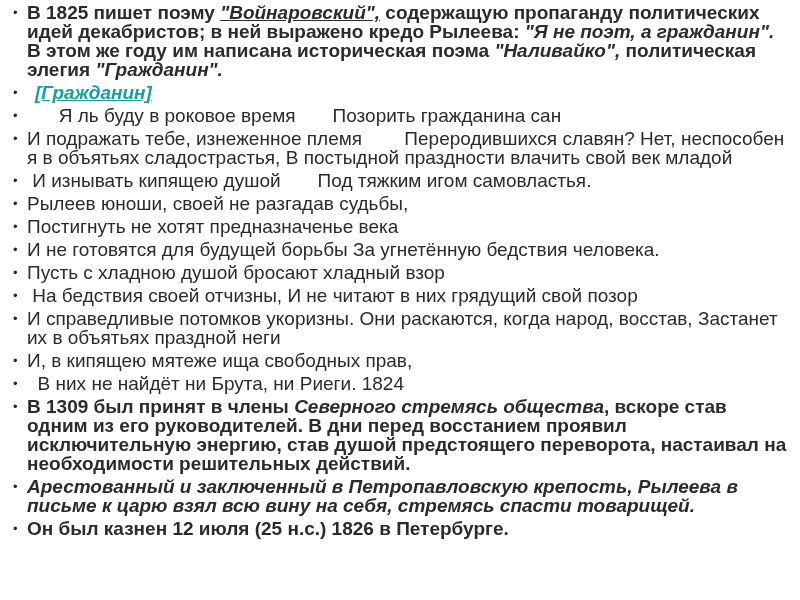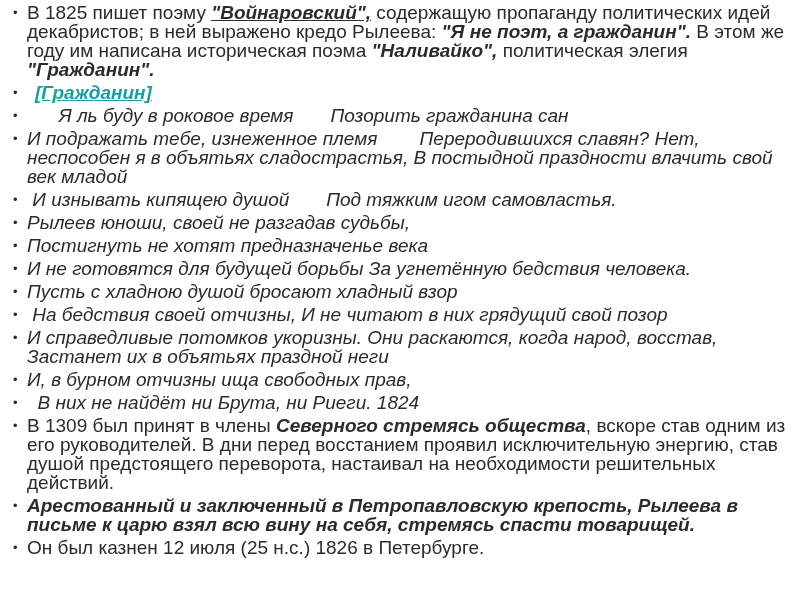--- a/index.html
+++ b/index.html
@@ -38,26 +38,25 @@
     width: 14px;
     font-size: 13px;
     line-height: 19px;
     color: #2b2b2f;
   }
   .text {
     flex: 1 1 auto;
     min-width: 0;
   }
   .seg-regular {
-    font-weight: normal;
+    font-weight: bold;
     font-style: normal;
     margin-top: 12px;
   }
   .seg-italic {
-    font-style: italic;
     text-align: center;
   }
   .seg-bold-italic {
     font-weight: bold;
     font-style: italic;
   }
   .seg-bold-italic-underline {
     font-weight: bold;
     font-style: italic;
     text-decoration: underline;
@@ -114,21 +113,21 @@
       <li class="bullet-item">
         <span class="dot">•</span>
         <span class="text"><span class="seg-italic">&nbsp;На бедствия своей отчизны, И не читают в них грядущий свой позор</span></span>
       </li>
       <li class="bullet-item">
         <span class="dot">•</span>
         <span class="text"><span class="seg-italic">И справедливые потомков укоризны. Они раскаются, когда народ, восстав, Застанет их в объятьях праздной неги</span></span>
       </li>
       <li class="bullet-item">
         <span class="dot">•</span>
-        <span class="text"><span class="seg-italic">И, в бурном отчизны ища свободных прав,</span></span>
+        <span class="text"><span class="seg-italic">И, в кипящею мятеже ища свободных прав,</span></span>
       </li>
       <li class="bullet-item">
         <span class="dot">•</span>
         <span class="text"><span class="seg-italic">&nbsp;&nbsp;В них не найдёт ни Брута, ни Риеги. 1824</span></span>
       </li>
       <li class="bullet-item">
         <span class="dot">•</span>
         <span class="text"><span class="seg-regular">В 1309 был принят в члены </span><span class="seg-bold-italic">Северного стремясь общества</span><span class="seg-regular">, вскоре став одним из его руководителей. В дни перед восстанием проявил исключительную энергию, став душой предстоящего переворота, настаивал на необходимости решительных действий.</span></span>
       </li>
       <li class="bullet-item">

